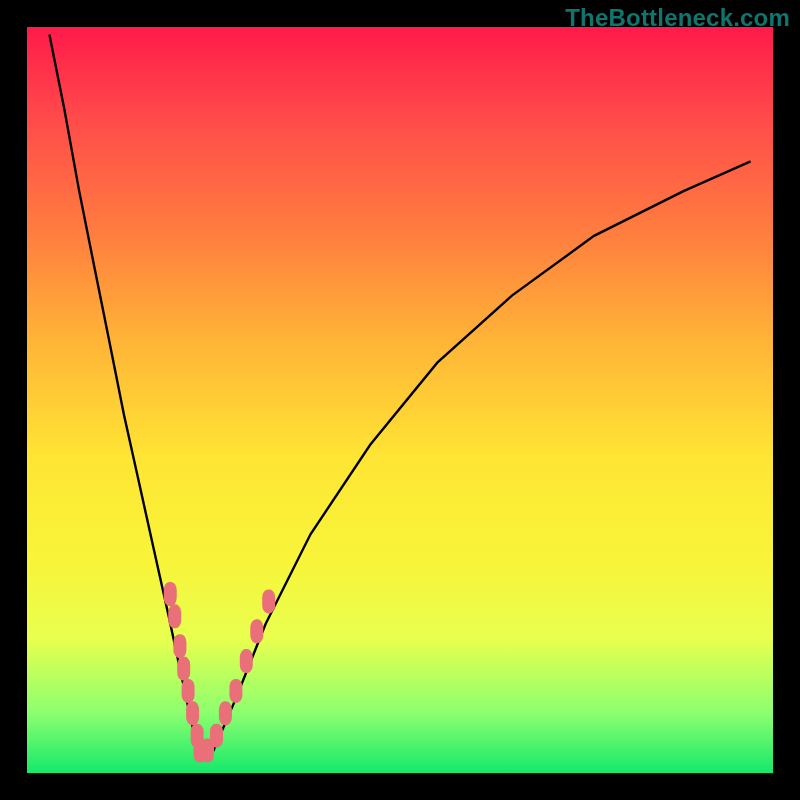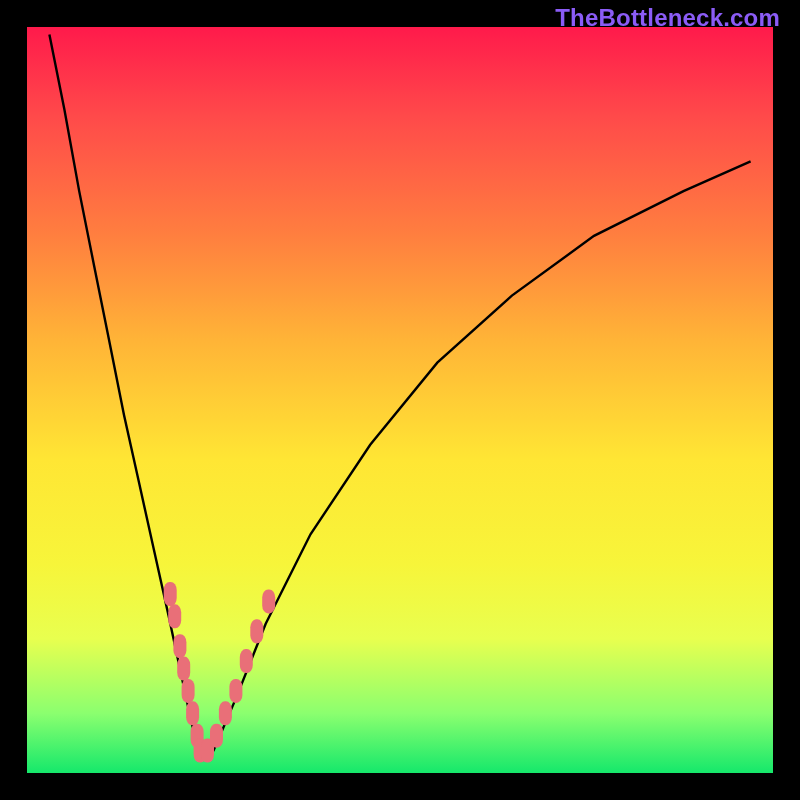--- a/index.html
+++ b/index.html
@@ -23,25 +23,25 @@
       #ffb437 42%,
       #ffe634 58%,
       #f7f53a 72%,
       #e8ff4f 82%,
       #8bff6f 92%,
       #15e86b 100%);
   }
   .watermark {
     position: absolute;
     top: 4px;
-    right: 20px;
+    right: 10px;
     font-family: Arial, Helvetica, sans-serif;
     font-size: 24px;
     font-weight: 600;
-    color: #8b5cf6;
+    color: #0f766e;
     letter-spacing: 0.2px;
   }
   svg.curve {
     position: absolute;
     left: 0;
     top: 0;
     width: 746px;
     height: 746px;
   }
   .bead {

